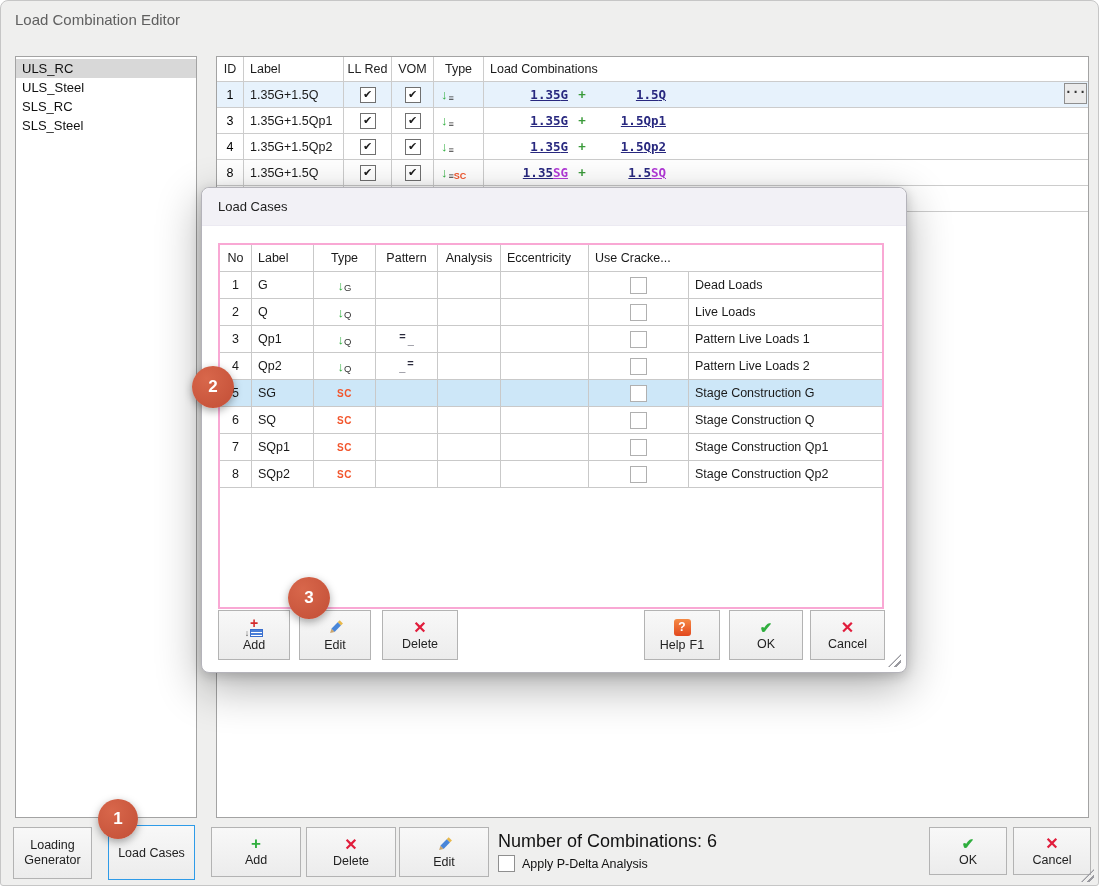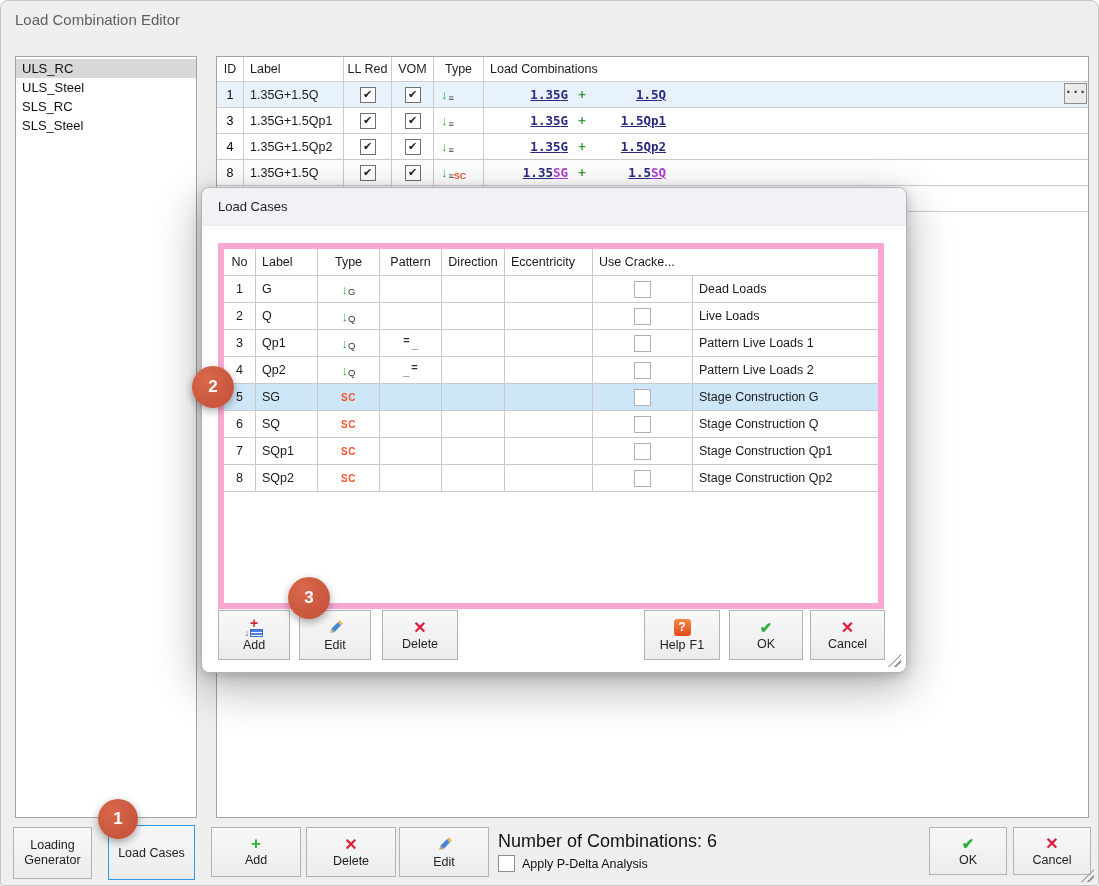--- a/index.html
+++ b/index.html
@@ -41,21 +41,21 @@
   .ell{position:absolute;right:1px;top:1px;width:23px;height:21px;background:#ebebeb;border:1px solid #8f8f8f;
        font-size:12px;font-weight:bold;color:#333;display:flex;align-items:flex-start;justify-content:center;
        line-height:10px;box-sizing:border-box;cursor:pointer;}
 
   
   .dialog{position:absolute;left:200px;top:186px;width:706px;height:486px;background:#fff;
           border:1px solid #b4b3ba;border-radius:8px;box-sizing:border-box;z-index:20;
           box-shadow:0 14px 45px rgba(0,0,0,.32),0 3px 12px rgba(0,0,0,.18);}
   .dtitle{height:38px;background:#f2f1f6;border-radius:8px 8px 0 0;display:flex;align-items:center;
           padding-left:16px;font-size:13px;color:#222;border-bottom:1px solid #eceaf2;box-sizing:border-box;}
-  .dtable{position:absolute;left:16px;top:55px;width:666px;height:366px;border:6px solid #f9a8d4;
+  .dtable{position:absolute;left:16px;top:55px;width:666px;height:366px;border:2px solid #f9a8d4;
           background:#fff;box-sizing:border-box;font-size:12.5px;color:#1a1a1a;overflow:hidden;}
   .dhead,.drow{display:grid;grid-template-columns:32px 62px 62px 62px 63px 88px 100px 1fr;
                height:26px;border-bottom:1px solid #c9c9c9;}
   .drow.sel{background:#cde7f8;}
   .dc{height:100%;border-right:1px solid #c9c9c9;display:flex;align-items:center;box-sizing:border-box;overflow:hidden;}
   .dc:last-child{border-right:none;}
   .d-pad{padding-left:6px;}
   .type-sub{font-size:9.5px;color:#333;margin-top:6px;line-height:1;}
   .sc-t{font-size:10px;font-weight:bold;color:#f2552c;letter-spacing:.5px;}
   .pat{font-weight:bold;color:#2a2a3c;font-size:11px;}
@@ -286,21 +286,21 @@
     <div class="dtitle">
       <span>Load Cases</span>
     </div>
 
     <div class="dtable">
       <div class="dhead">
         <div class="dc" style="justify-content:center;">No</div>
         <div class="dc d-pad">Label</div>
         <div class="dc" style="justify-content:center;">Type</div>
         <div class="dc" style="justify-content:center;">Pattern</div>
-        <div class="dc" style="justify-content:center;">Direction</div>
+        <div class="dc" style="justify-content:center;">Analysis</div>
         <div class="dc d-pad">Eccentricity</div>
         <div class="dc d-pad">Use Cracke...</div>
       </div>
 
       <div class="drow">
         <div class="dc" style="justify-content:center;">1</div>
         <div class="dc d-pad">G</div>
         <div class="dc" style="justify-content:center;">
             <span class="arr">↓</span>
             <span class="type-sub">G</span>

